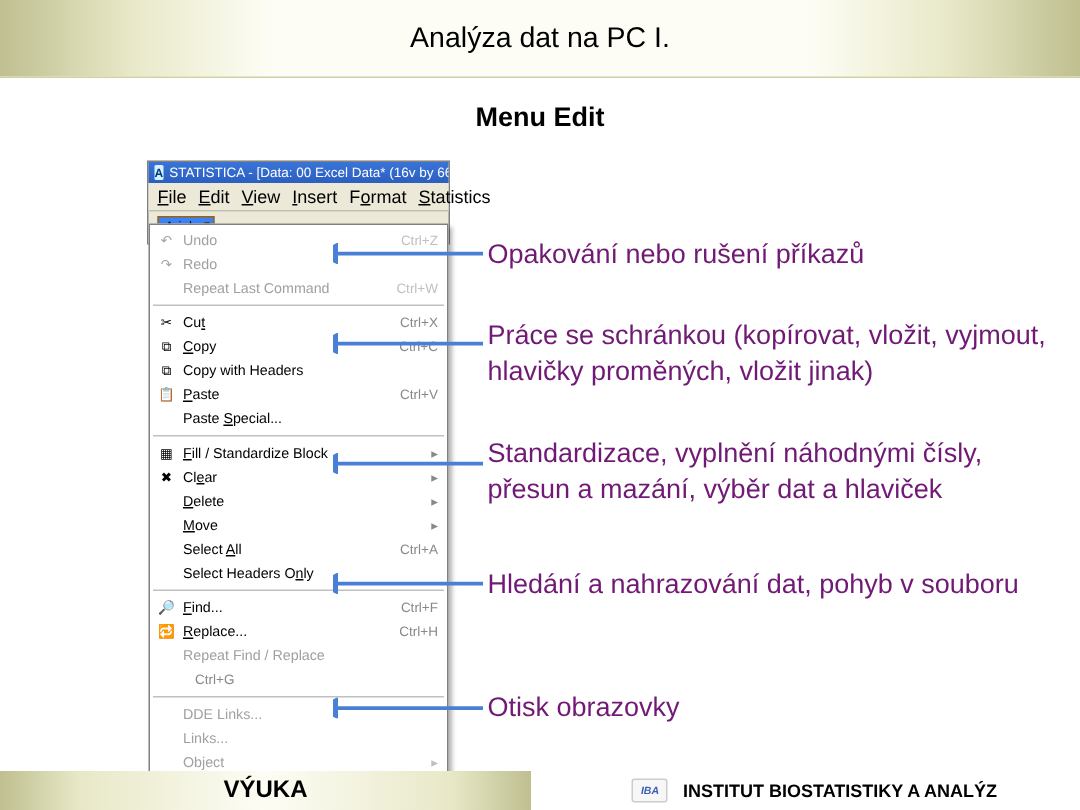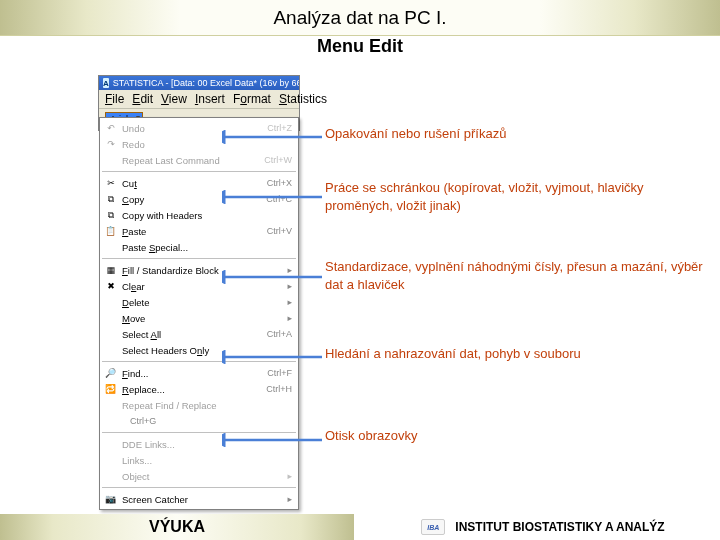--- a/index.html
+++ b/index.html
@@ -2,30 +2,30 @@
 <html><head>
 <meta charset="utf-8">
 <style>
   * { box-sizing: border-box; margin: 0; padding: 0; }
   body {
     width: 720px; height: 540px;
     font-family: Arial, sans-serif;
     background: #fff; overflow: hidden; position: relative;
   }
   .title-bar {
-    width: 100%; height: 36px;
+    width: 100%; height: 52px;
     background: linear-gradient(90deg, #bfbf90 0%, #e8e8c8 12%, #fdfdf5 25%, #fdfdf5 75%, #e8e8c8 88%, #bfbf90 100%);
     display: flex; align-items: center; justify-content: center;
     border-bottom: 1px solid #d0d0a0;
     text-align: right;
   }
   .title-bar h1 { font-size: 19px; font-weight: normal; color: #000; }
   .subtitle {
     text-align: center; font-size: 18px; font-weight: bold;
-    margin-bottom: 18px;
+    margin-top: 16px; margin-bottom: 18px;
   }
   .content { position: relative; width: 100%; height: 420px; }
 
   
   .app-window {
     position: absolute; left: 98px; top: 0;
     width: 202px; background: #ece9d8; border: 1px solid #808080;
     font-size: 9px; font-family: Tahoma, Arial, sans-serif; color: #000;
   }
   .app-titlebar {
@@ -74,21 +74,21 @@
     margin-right: 4px; flex: 0 0 14px;
   }
   .menu-label { flex: 1; white-space: nowrap; }
   .menu-label u { text-decoration: underline; }
   .menu-shortcut { color: #888; font-size: 9px; margin-left: 8px; }
   .menu-item.disabled .menu-shortcut { color: #c0c0c0; }
 
   
   .anno {
     position: absolute; left: 325px; right: 16px;
-    font-size: 13px; line-height: 1.35; color: #c2410c;
+    font-size: 18px; line-height: 1.35; color: #701a75;
   }
   .arrow {
     position: absolute; height: 14px;
   }
   .arrow svg { width: 100%; height: 100%; display: block; }
 
   .footer {
     position: absolute; bottom: 0; left: 0; width: 100%; height: 26px;
     display: flex;
   }

